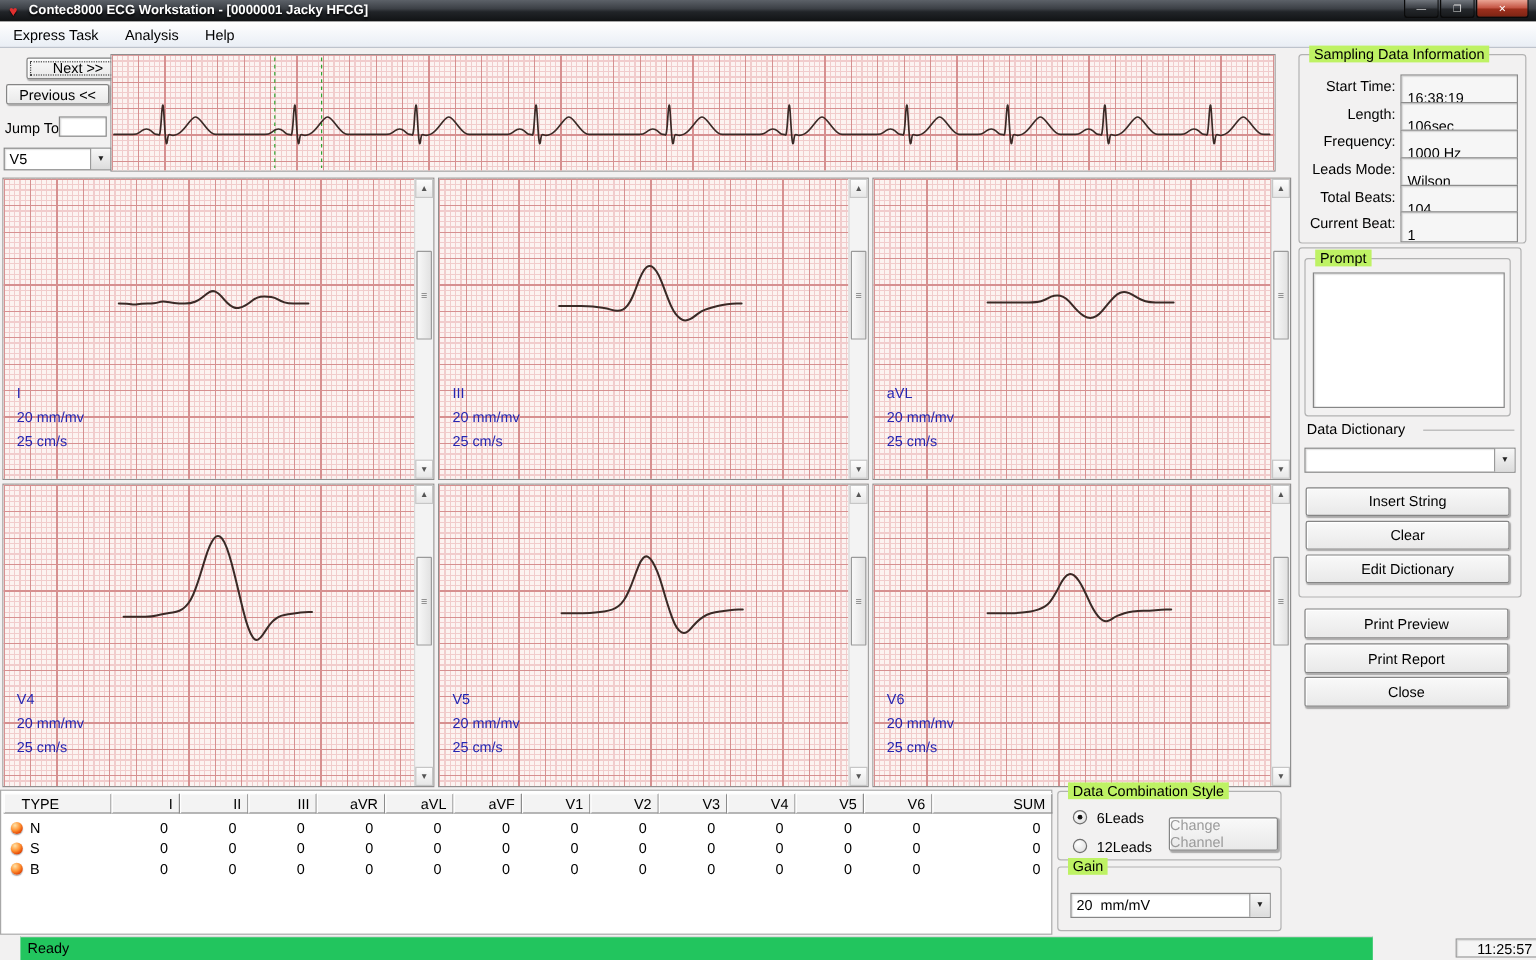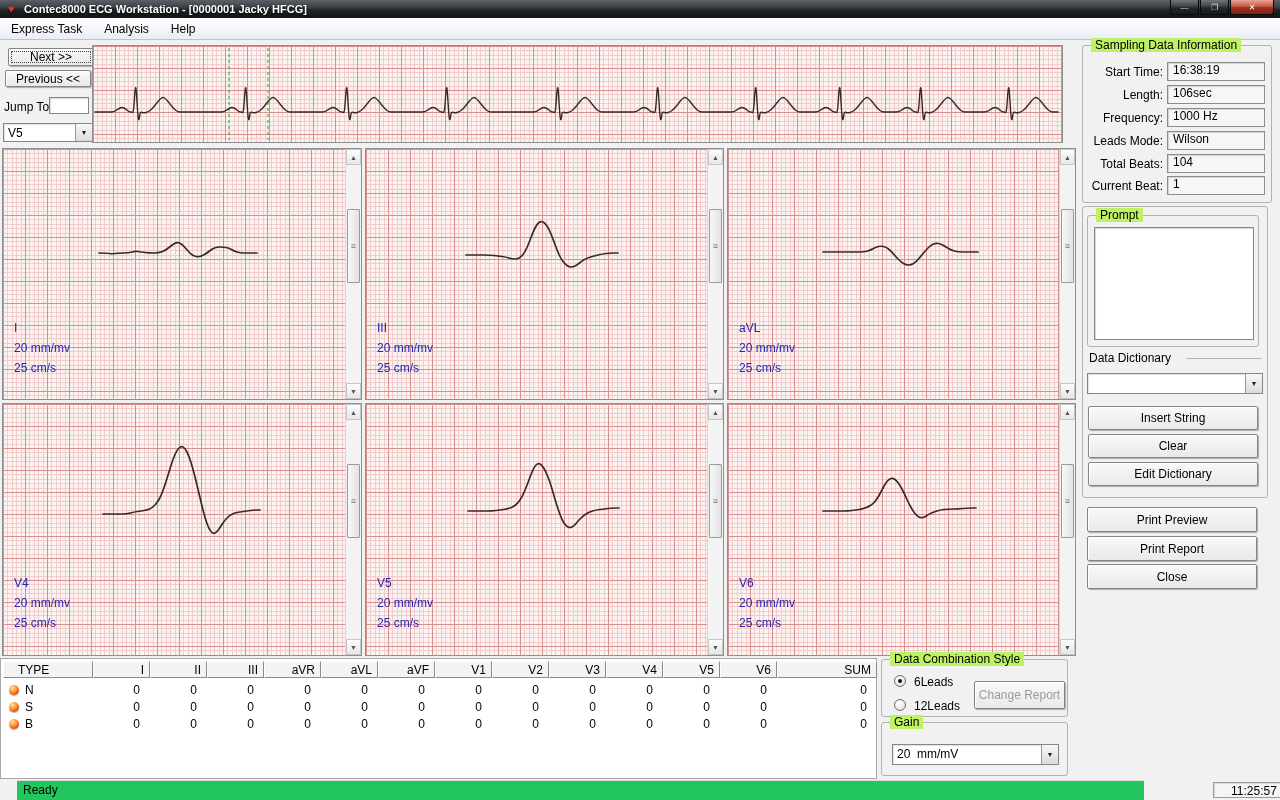--- a/index.html
+++ b/index.html
@@ -86,21 +86,21 @@
   .trow { position:absolute; left:2px; display:flex; height:17px; align-items:center; }
   .td { font-size:12px; text-align:right; padding-right:10px; }
   .td.type { text-align:left; padding-left:6px; display:flex; align-items:center; gap:6px; }
   .sphere { width:10px; height:10px; border-radius:50%;
     background:radial-gradient(circle at 35% 28%,#ffe2a6 0%,#ff9030 45%,#dd3c00 78%,#952200 100%);
     box-shadow:0 1px 1px rgba(0,0,0,.35); }
 
   
   .info-label { position:absolute; left:0; width:80px; text-align:right; font-size:12px; white-space:nowrap; }
   .info-field { position:absolute; left:84px; width:98px; height:19px; background:#f6f6f6;
-    border:1px solid #8c8c8c; box-shadow:inset 1px 1px 1px rgba(0,0,0,.15); font-size:12px; padding:0 5px; }
+    border:1px solid #8c8c8c; box-shadow:inset 1px 1px 1px rgba(0,0,0,.15); font-size:12px; padding:12px 5px; }
   .sep-line { position:absolute; height:1px; background:#b2b2b2; }
 </style>
 </head>
 <body>
 
 <div id="window">
 
   <div class="titlebar">
     <span class="title-icon">♥</span>
     <span class="title-text">Contec8000 ECG Workstation - [0000001 Jacky HFCG]</span>
@@ -110,21 +110,21 @@
       <div class="win-btn close">✕</div>
     </div>
   </div>
 
   <div class="menubar">
     <span class="menu-item">Express Task</span>
     <span class="menu-item">Analysis</span>
     <span class="menu-item">Help</span>
   </div>
 
-  <div class="btn focused" style="left:8px;top:48px;width:86px;height:18px">Next &gt;&gt;</div>
+  <div class="btn focused" style="left:22px;top:48px;width:86px;height:18px">Next &gt;&gt;</div>
   <div class="btn" style="left:5px;top:70px;width:86px;height:17px">Previous &lt;&lt;</div>
   <span style="position:absolute;left:4px;top:100px;font-size:12px">Jump To:</span>
   <div class="sunken" style="position:absolute;left:49px;top:97px;width:40px;height:17px"></div>
   <div class="combo" style="left:3px;top:123px;width:90px;height:19px">
     <span class="val">V5</span>
     <span class="drop">▼</span>
   </div>
 
   <div class="strip">
     <div class="ecg">
@@ -343,21 +343,21 @@
       <div class="td w-sum">0</div>
     </div>
   </div>
 
   <div class="group" style="left:881px;top:659px;width:187px;height:58px">
     <span class="glabel">Data Combination Style</span>
     <span class="radio sel" style="left:12px;top:15px"></span>
     <span class="rlabel" style="left:32px;top:15px">6Leads</span>
     <span class="radio" style="left:12px;top:39px"></span>
     <span class="rlabel" style="left:32px;top:39px">12Leads</span>
-    <div class="btn disabled" style="left:92px;top:21px;width:91px;height:28px">Change Report</div>
+    <div class="btn disabled" style="left:92px;top:21px;width:91px;height:28px">Change Channel</div>
   </div>
 
   <div class="group" style="left:881px;top:722px;width:187px;height:54px">
     <span class="glabel">Gain</span>
     <div class="combo" style="left:10px;top:21px;width:167px;height:21px">
       <span class="val">20  mm/mV</span>
       <span class="drop">▼</span>
     </div>
   </div>
 

